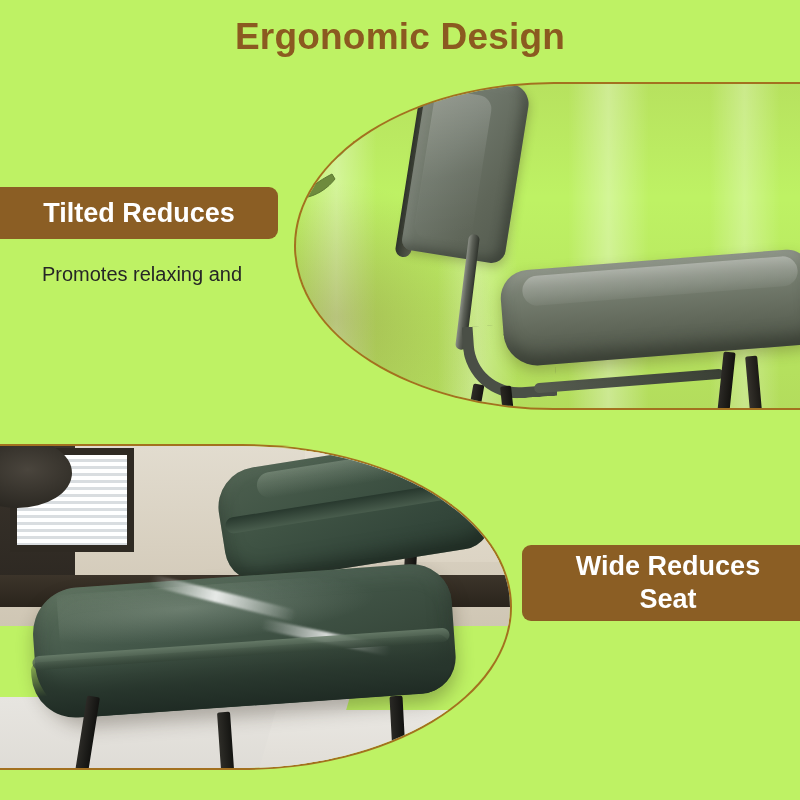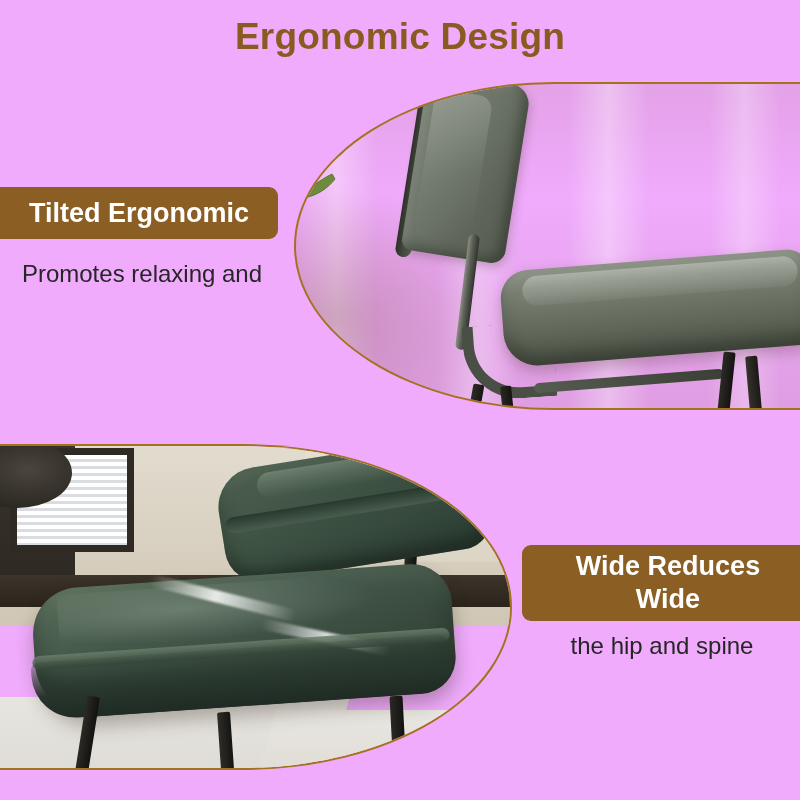--- a/index.html
+++ b/index.html
@@ -13,21 +13,21 @@
     font-family: "Liberation Sans", sans-serif;
     overflow: hidden;
     position: relative;
   }
 
   #page {
     position: absolute;
     left: 0; top: 0;
     width: 800px;
     height: 800px;
-    background: #f0abfc;
+    background: #bef264;
     overflow: hidden;
   }
 
   
   .page-title {
     position: absolute;
     left: 0;
     top: 14px;
     width: 800px;
     text-align: center;
@@ -442,21 +442,21 @@
     font-size: 27px;
     line-height: 33px;
     border-radius: 9px 0 0 9px;
     text-align: center;
     flex-direction: column;
   }
 
   .feature-desc {
     position: absolute;
     color: #262626;
-    font-size: 24px;
+    font-size: 20px;
     line-height: 36px;
     text-align: center;
   }
   #desc-1 {
     left: 4px;
     top: 256px;
     width: 276px;
   }
   #desc-2 {
     left: 524px;
@@ -533,27 +533,26 @@
       <div class="b-seat-piping"></div>
       <div class="b-seat-band"></div>
 
       <div class="b-leg-1"></div>
       <div class="b-leg-2"></div>
       <div class="b-leg-5"></div>
     </div>
   </div>
 
   <div class="badge" id="badge-1">
-    <span>Tilted Ergonomic</span>
+    <span>Tilted Reduces</span>
   </div>
   <div class="feature-desc" id="desc-1">
     <div>Promotes relaxing and</div>
   </div>
 
   <div class="badge" id="badge-2">
     <span>Wide Reduces</span>
-    <span>Wide</span>
+    <span>Seat</span>
   </div>
   <div class="feature-desc" id="desc-2">
-    <div>the hip and spine</div>
   </div>
 
 </div>
 
 </body></html>

